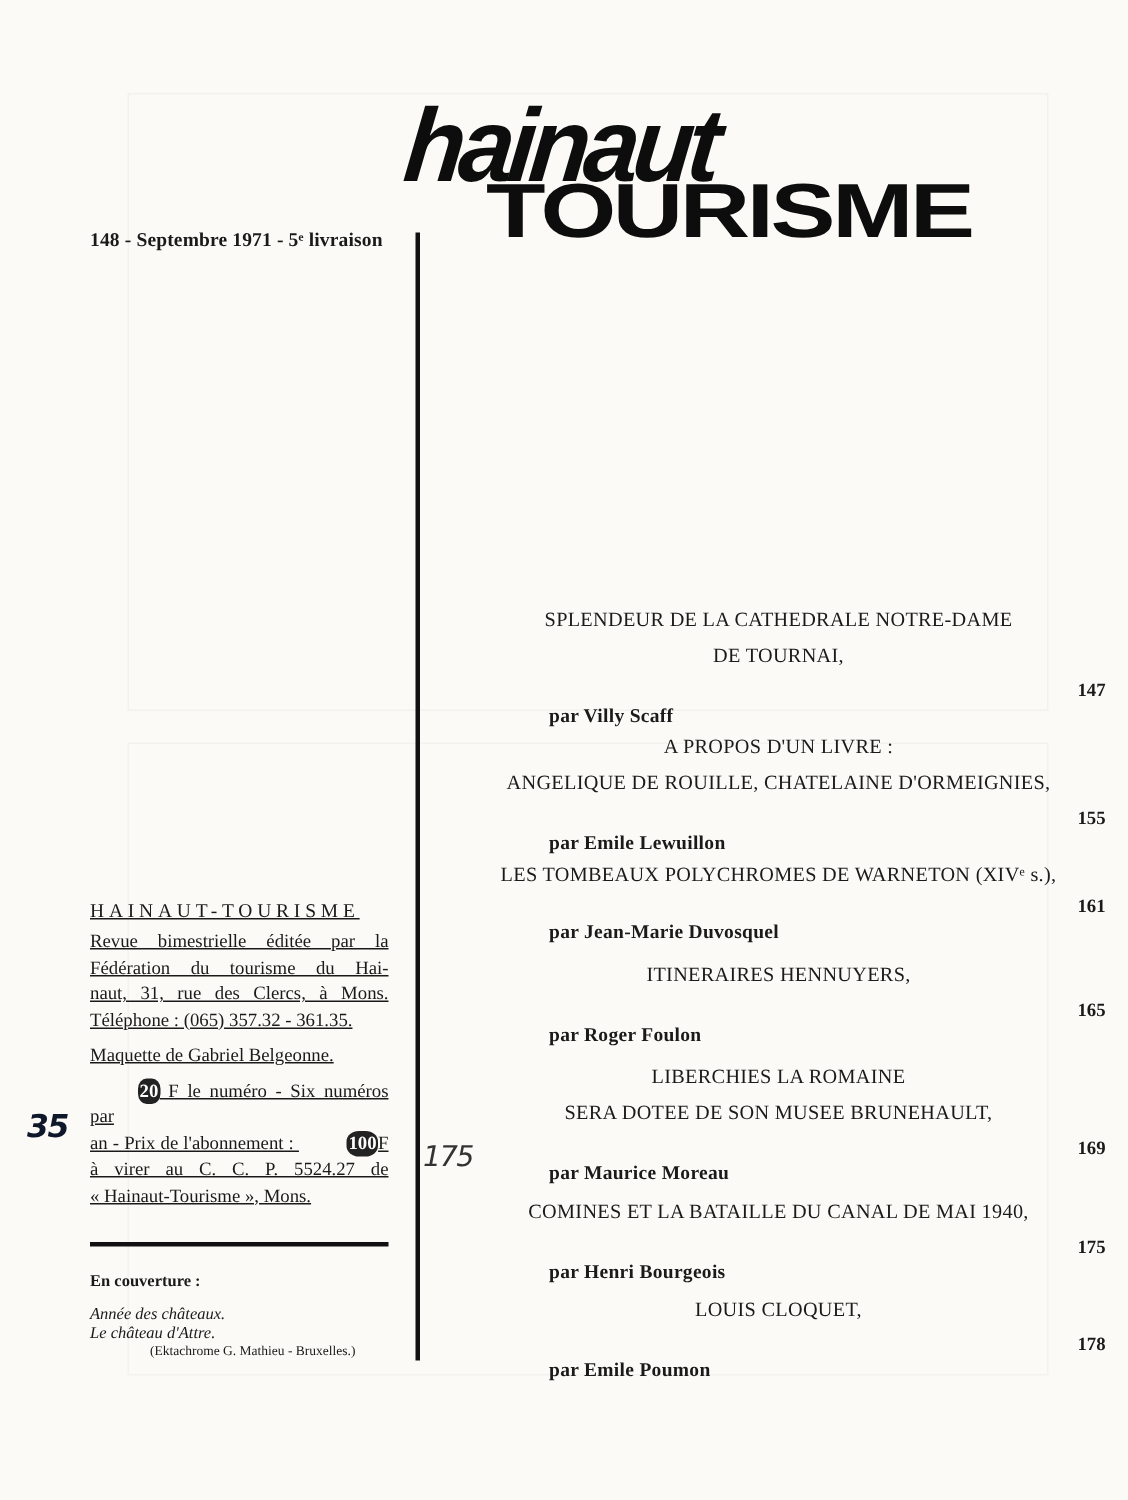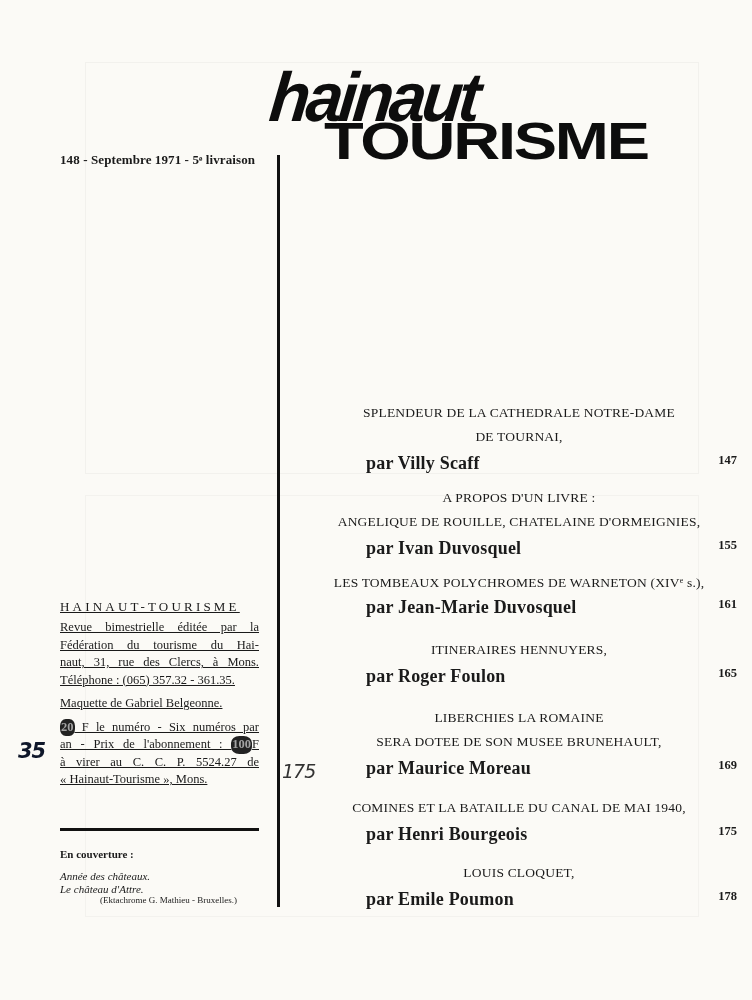--- a/index.html
+++ b/index.html
@@ -58,43 +58,43 @@
     .toc { position: absolute; left: 309px; top: 0; width: 420px; }
     .toc-entry { position: absolute; left: 0; width: 420px; text-align: center; }
     .toc-title {
       font-size: 13.5px; line-height: 24px; letter-spacing: 0.2px;
       text-transform: none; white-space: nowrap;
     }
     .toc-byline {
       position: relative; height: 22px; margin-top: 6px;
     }
     .toc-author {
-      position: absolute; left: 57px; top: 0;
-      font-size: 18px; font-weight: bold; letter-spacing: 0.2px;
+      position: absolute; left: 57px; top: 16px;
+      font-size: 13px; font-weight: bold; letter-spacing: 0.2px;
     }
     .toc-page {
       position: absolute; right: -8px; top: 0;
       font-size: 12.5px; font-weight: bold;
     }
 
     
     .colophon { position: absolute; left: 60px; top: 599px; width: 199px; text-decoration: underline; }
     .colo-head {
       font-size: 13px; letter-spacing: 3.2px; font-weight: normal;
       margin-bottom: 4px; white-space: nowrap;
     }
     .colo-text {
       font-size: 12.5px; line-height: 17.5px; text-align: justify;
       margin: 0 0 6px 0;
     }
     .colo-text span.line { display: block; text-align-last: justify; }
     .colo-text span.line.last { text-align-last: left; }
     .smudge {
-      display: inline-block; background: #222; color: #a3a3a3;
-      border-radius: 40%; padding: 0 1px; font-weight: bold;
+      display: inline-block; background: #222; color: #ffffff;
+      border-radius: 40%; padding: 0 1px; font-weight: bold; margin-left: 32px;
     }
     .hrule {
       position: absolute; left: 60px; top: 828px; width: 199px; height: 3px;
       background: #111;
     }
     .cover-head {
       position: absolute; left: 60px; top: 848px;
       font-size: 11px; font-weight: bold;
     }
     .cover-caption {
@@ -142,21 +142,21 @@
       <span class="toc-page">147</span>
     </div>
   </div>
 
   <div class="toc-entry" style="top:486px;">
     <div class="toc-title">
       <div>A PROPOS D'UN LIVRE :</div>
       <div>ANGELIQUE DE ROUILLE, CHATELAINE D'ORMEIGNIES,</div>
     </div>
     <div class="toc-byline" style="margin-top:4px;">
-      <span class="toc-author">par Ivan Duvosquel</span>
+      <span class="toc-author">par Emile Lewuillon</span>
       <span class="toc-page">155</span>
     </div>
   </div>
 
   <div class="toc-entry" style="top:571px;">
     <div class="toc-title">
       <div>LES TOMBEAUX POLYCHROMES DE WARNETON (XIVᵉ s.),</div>
     </div>
     <div class="toc-byline" style="margin-top:2px;">
       <span class="toc-author">par Jean-Marie Duvosquel</span>

